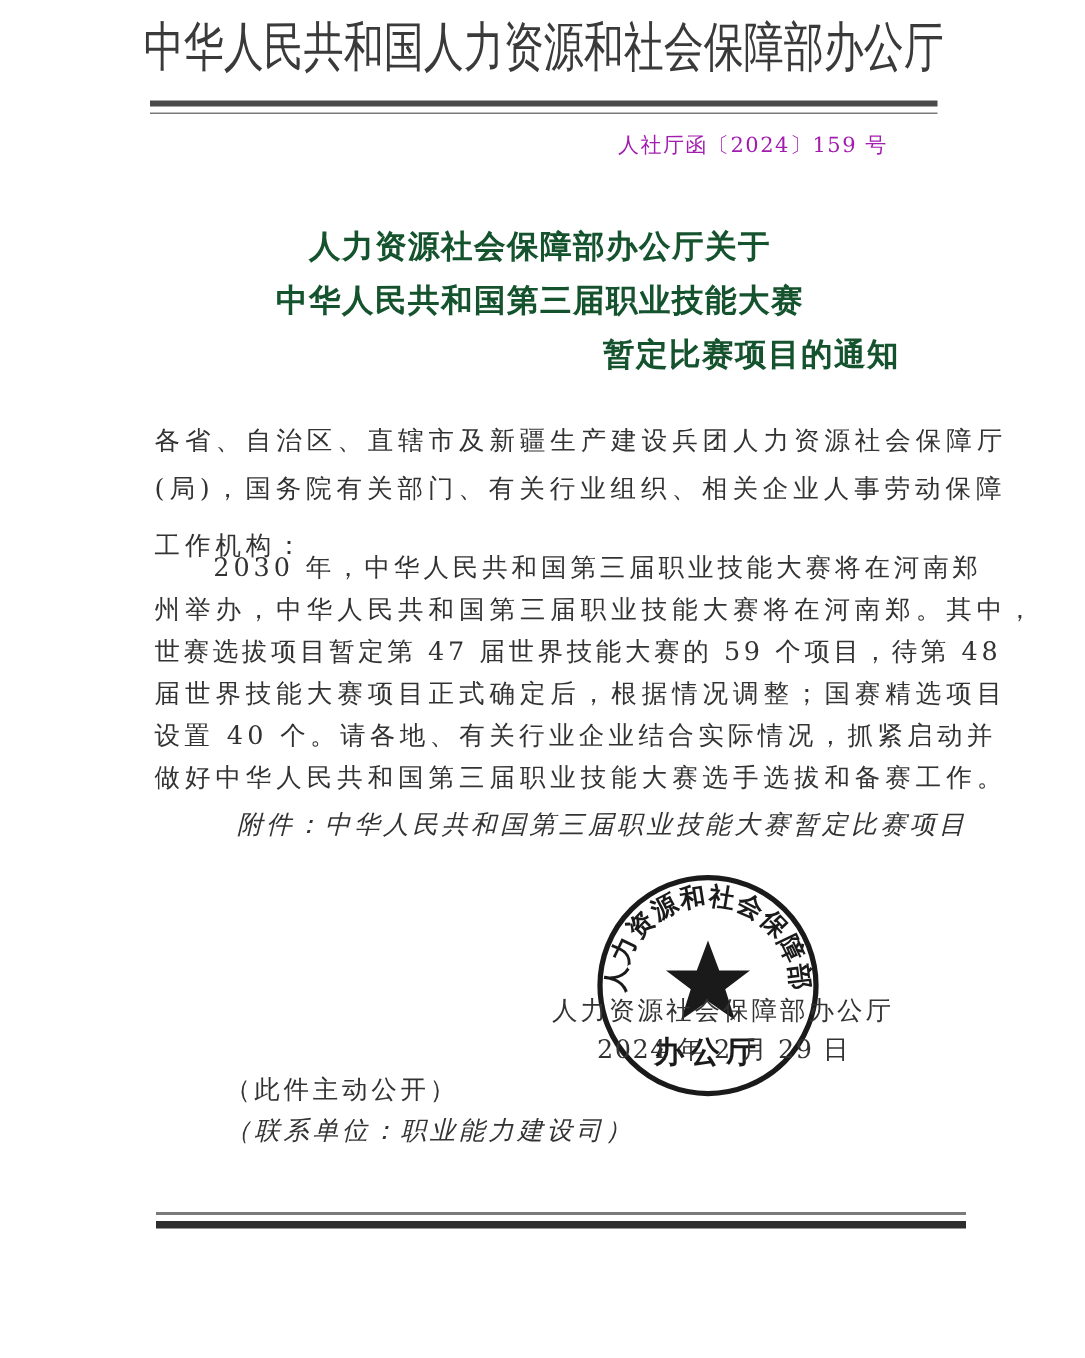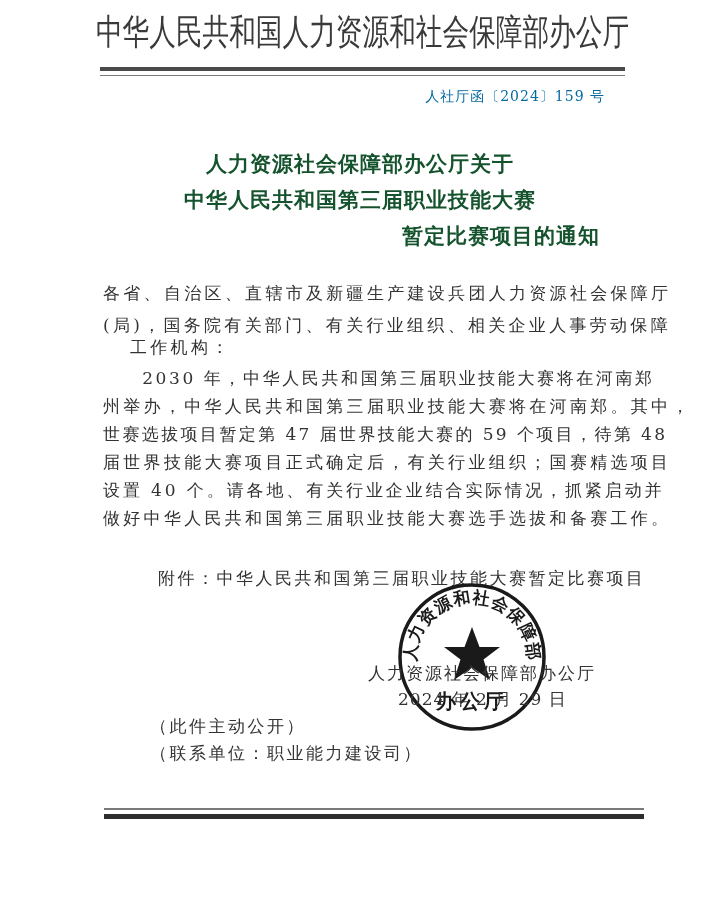--- a/index.html
+++ b/index.html
@@ -9,22 +9,22 @@
   .masthead {
     left: 100px; top: 4px; width: 525px; height: 56px;
     font-family: "DejaVu Serif", serif; font-size: 31px; color: #3a3a3a;
     display: flex; align-items: center; justify-content: center;
     letter-spacing: 0px; transform: scaleX(0.86) scaleY(1.15); transform-origin: center;
     white-space: nowrap;
   }
   .rule-thick { background: #4a4a4a; }
   .rule-thin { background: #7a7a7a; }
   .doc-number {
-    left: 380px; top: 88px; width: 225px; text-align: right;
-    font-size: 14px; color: #0369a1; letter-spacing: 1px; white-space: nowrap;
+    left: 412px; top: 88px; width: 225px; text-align: left;
+    font-size: 14px; color: #a21caf; letter-spacing: 1px; white-space: nowrap;
   }
   .title {
     left: 120px; width: 480px; text-align: center;
     font-family: "DejaVu Sans", sans-serif; font-weight: bold;
     font-size: 21px; color: #14532d; white-space: nowrap; letter-spacing: 1px;
   }
   .body-line {
     left: 103px; font-size: 17px; color: #333; white-space: nowrap;
     letter-spacing: 3.3px;
   }
@@ -42,45 +42,45 @@
 <div class="abs rule-thin" style="left:100px; top:75px; width:525px; height:1px;"></div>
 
 <div class="abs doc-number">人社厅函〔2024〕159 号</div>
 
 <div class="abs title" style="top:150px;">人力资源社会保障部办公厅关于</div>
 <div class="abs title" style="top:186px;">中华人民共和国第三届职业技能大赛</div>
 <div class="abs title" style="top:222px;text-align:right;">暂定比赛项目的通知</div>
 
 <div class="abs body-line" style="top:282px;">各省、自治区、直辖市及新疆生产建设兵团人力资源社会保障厅</div>
 <div class="abs body-line" style="top:314px;">(局)，国务院有关部门、有关行业组织、相关企业人事劳动保障</div>
-<div class="abs body-line" style="top:336px;margin-left:27px;">工作机构：</div>
+<div class="abs body-line" style="top:352px;">工作机构：</div>
 
 <div class="abs body-line" style="top:367px; letter-spacing:2.6px;">　　2030 年，中华人民共和国第三届职业技能大赛将在河南郑</div>
 <div class="abs body-line" style="top:395px;">州举办，中华人民共和国第三届职业技能大赛将在河南郑。其中，</div>
 <div class="abs body-line" style="top:423px; letter-spacing:2.4px;text-align:right;">世赛选拔项目暂定第 47 届世界技能大赛的 59 个项目，待第 48</div>
-<div class="abs body-line" style="top:451px;">届世界技能大赛项目正式确定后，有关行业组织；国赛精选项目</div>
+<div class="abs body-line" style="top:451px;">届世界技能大赛项目正式确定后，根据情况调整；国赛精选项目</div>
 <div class="abs body-line" style="top:479px; letter-spacing:2.9px;">设置 40 个。请各地、有关行业企业结合实际情况，抓紧启动并</div>
 <div class="abs body-line" style="top:507px;">做好中华人民共和国第三届职业技能大赛选手选拔和备赛工作。</div>
 
-<div class="abs body-line" style="left:158px; top:567px; letter-spacing:2.5px;">附件：中华人民共和国第三届职业技能大赛暂定比赛项目</div>
+<div class="abs body-line" style="left:158px; top:538px; letter-spacing:2.5px;font-style:italic;">附件：中华人民共和国第三届职业技能大赛暂定比赛项目</div>
 
 <div class="abs seal">
   <svg width="152" height="150" viewBox="0 0 152 150">
     <defs>
       <path id="sealArc" d="M 22 92 A 56 56 0 1 1 130 92"></path>
     </defs>
     <circle cx="76" cy="75" r="72" fill="none" stroke="#1a1a1a" stroke-width="3.5"></circle>
     <text font-family="DejaVu Sans, sans-serif" font-size="17" font-weight="bold" fill="#1a1a1a" letter-spacing="1">
       <textPath href="#sealArc" startOffset="50%" text-anchor="middle">人力资源和社会保障部</textPath>
     </text>
     <polygon points="76,45 83.5,65 104,65 87.5,77.5 94,98 76,85.5 58,98 64.5,77.5 48,65 68.5,65" fill="#1a1a1a"></polygon>
     <text x="76" y="126" text-anchor="middle" font-family="DejaVu Sans, sans-serif" font-size="20" font-weight="bold" fill="#1a1a1a" letter-spacing="4">办公厅</text>
   </svg>
 </div>
 
 <div class="abs body-line seal-overlay-text" style="left:368px; top:662px; letter-spacing:2px;">人力资源社会保障部办公厅</div>
 <div class="abs body-line seal-overlay-text" style="left:398px; top:688px; letter-spacing:1px;">2024 年 2 月 29 日</div>
 
 <div class="abs body-line" style="left:150px; top:715px; letter-spacing:2.5px;">（此件主动公开）</div>
-<div class="abs body-line" style="left:150px; top:742px; letter-spacing:2.5px;">（联系单位：职业能力建设司）</div>
+<div class="abs body-line" style="left:150px; top:742px; letter-spacing:2.5px;font-style:italic;">（联系单位：职业能力建设司）</div>
 
 <div class="abs rule-thin" style="left:104px; top:808px; width:540px; height:2px;"></div>
 <div class="abs rule-thick" style="left:104px; top:814px; width:540px; height:5px; background:#2e2e2e;"></div>
 
 </body></html>

